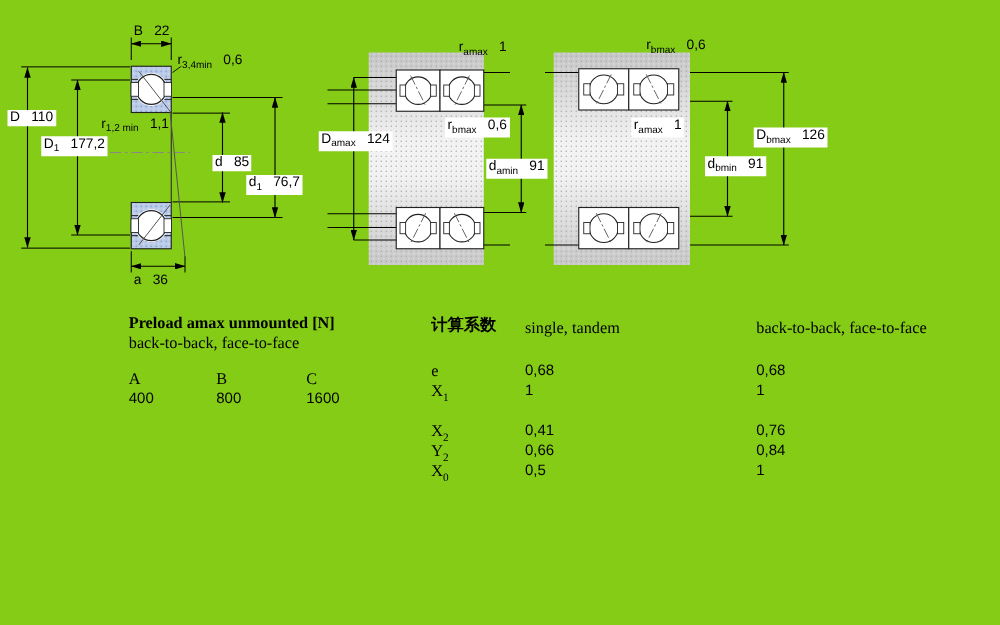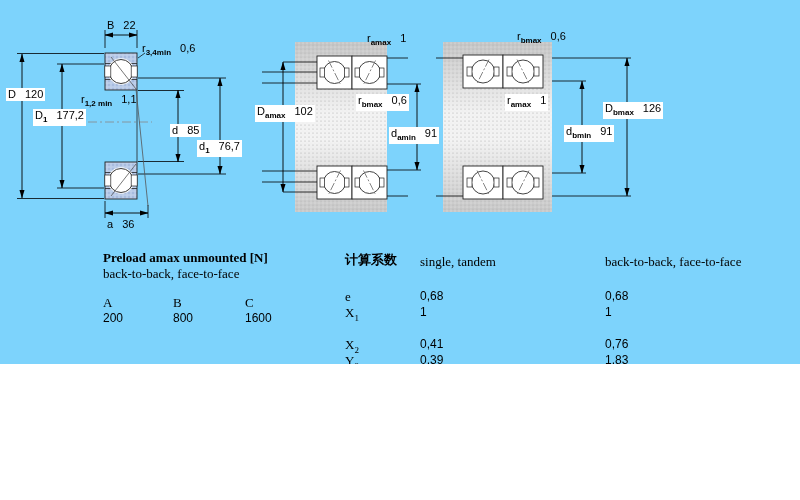--- a/index.html
+++ b/index.html
@@ -1,21 +1,21 @@
 <!DOCTYPE html>
 <html><head>
 <meta charset="utf-8">
 <style>
   html,body{margin:0;padding:0;background:#fff;}
-  .page{position:relative;width:800px;height:364px;background:#7dd3fc;overflow:hidden;
+  .page{position:relative;width:800px;height:500px;background:#84cc16;overflow:hidden;
         font-family:"Liberation Sans",sans-serif;color:#000;text-align:right;}
   .lay{position:absolute;}
   
   .dim{position:absolute;font:11px "Liberation Sans",sans-serif;color:#000;white-space:nowrap;line-height:13px;}
-  .dim sub{font-size:8px;font-weight:bold;}
+  .dim sub{font-size:8px;}
   .dim .val{margin-left:9px;}
   .wbg{background:#fff;padding:0 2px;}
   
   .preload{position:absolute;left:103px;top:250px;width:230px;height:80px;}
   .p-title{position:absolute;left:0;top:0;font:bold 13px "Liberation Serif",serif;white-space:nowrap;}
   .p-sub{position:absolute;left:0;top:16px;font:13px "Liberation Serif",serif;white-space:nowrap;}
   .p-h{position:absolute;font:13px "Liberation Serif",serif;top:45px;}
   .p-v{position:absolute;font:12px "Liberation Sans",sans-serif;top:61px;}
   
   .factors{position:absolute;left:345px;top:250px;width:440px;height:160px;}
@@ -165,44 +165,44 @@
     </g>
     <path d="M489,59.5L477,83.5 M517,59.5L529,83.5 M477,170.5L489,194.5 M529,170.5L517,194.5" stroke="#666" stroke-width="0.8" stroke-dasharray="8 2 2 2" fill="none"></path>
     <g stroke="#000" stroke-width="0.9" fill="none">
       <line x1="582" y1="81" x2="582" y2="173" marker-start="url(#ar3)" marker-end="url(#ar3)"></line>
       <line x1="627" y1="58" x2="627" y2="196" marker-start="url(#ar3)" marker-end="url(#ar3)"></line>
     </g>
   </svg>
 
   <span class="dim" style="left:107px;top:19px"><span>B</span><span class="val">22</span></span>
   <span class="dim" style="left:142px;top:42px"><span>r</span><sub>3,4min</sub><span class="val">0,6</span></span>
-  <span class="dim wbg" style="left:6px;top:88px"><span>D</span><span class="val">120</span></span>
+  <span class="dim wbg" style="left:6px;top:88px"><span>D</span><span class="val">110</span></span>
   <span class="dim" style="left:81px;top:93px"><span>r</span><sub>1,2 min</sub><span class="val">1,1</span></span>
   <span class="dim wbg" style="left:33px;top:109px"><span>D</span><sub>1</sub><span class="val">177,2</span></span>
   <span class="dim wbg" style="left:170px;top:124px"><span>d</span><span class="val">85</span></span>
   <span class="dim wbg" style="left:197px;top:140px"><span>d</span><sub>1</sub><span class="val">76,7</span></span>
   <span class="dim" style="left:107px;top:218px"><span>a</span><span class="val">36</span></span>
 
   <span class="dim" style="left:367px;top:32px"><span>r</span><sub>amax</sub><span class="val">1</span></span>
-  <span class="dim wbg" style="left:255px;top:105px"><span>D</span><sub>amax</sub><span class="val">102</span></span>
+  <span class="dim wbg" style="left:255px;top:105px"><span>D</span><sub>amax</sub><span class="val">124</span></span>
   <span class="dim wbg" style="left:356px;top:94px"><span>r</span><sub>bmax</sub><span class="val">0,6</span></span>
   <span class="dim wbg" style="left:389px;top:127px"><span>d</span><sub>amin</sub><span class="val">91</span></span>
 
   <span class="dim" style="left:517px;top:30px"><span>r</span><sub>bmax</sub><span class="val">0,6</span></span>
   <span class="dim wbg" style="left:505px;top:94px"><span>r</span><sub>amax</sub><span class="val">1</span></span>
   <span class="dim wbg" style="left:564px;top:125px"><span>d</span><sub>bmin</sub><span class="val">91</span></span>
   <span class="dim wbg" style="left:603px;top:102px"><span>D</span><sub>bmax</sub><span class="val">126</span></span>
 
   <div class="preload">
     <div class="p-title">Preload amax unmounted [N]</div>
     <div class="p-sub">back-to-back, face-to-face</div>
     <span class="p-h" style="left:0">A</span>
     <span class="p-h" style="left:70px">B</span>
     <span class="p-h" style="left:142px">C</span>
-    <span class="p-v" style="left:0">200</span>
+    <span class="p-v" style="left:0">400</span>
     <span class="p-v" style="left:70px">800</span>
     <span class="p-v" style="left:142px">1600</span>
   </div>
 
   <div class="factors">
     <div class="f-title">计算系数</div>
     <span class="f-h" style="left:75px">single, tandem</span>
     <span class="f-h" style="left:260px">back-to-back, face-to-face</span>
 
     <div class="f-row" style="top:39px">
@@ -215,22 +215,22 @@
       <span class="c1">1</span>
       <span class="c2">1</span>
     </div>
     <div class="f-row" style="top:87px">
       <span class="c0"><span>X</span><sub>2</sub></span>
       <span class="c1">0,41</span>
       <span class="c2">0,76</span>
     </div>
     <div class="f-row" style="top:103px">
       <span class="c0"><span>Y</span><sub>2</sub></span>
-      <span class="c1">0,39</span>
-      <span class="c2">1,83</span>
+      <span class="c1">0,66</span>
+      <span class="c2">0,84</span>
     </div>
     <div class="f-row" style="top:119px">
       <span class="c0"><span>X</span><sub>0</sub></span>
       <span class="c1">0,5</span>
       <span class="c2">1</span>
     </div>
   </div>
 
 </div>
 

